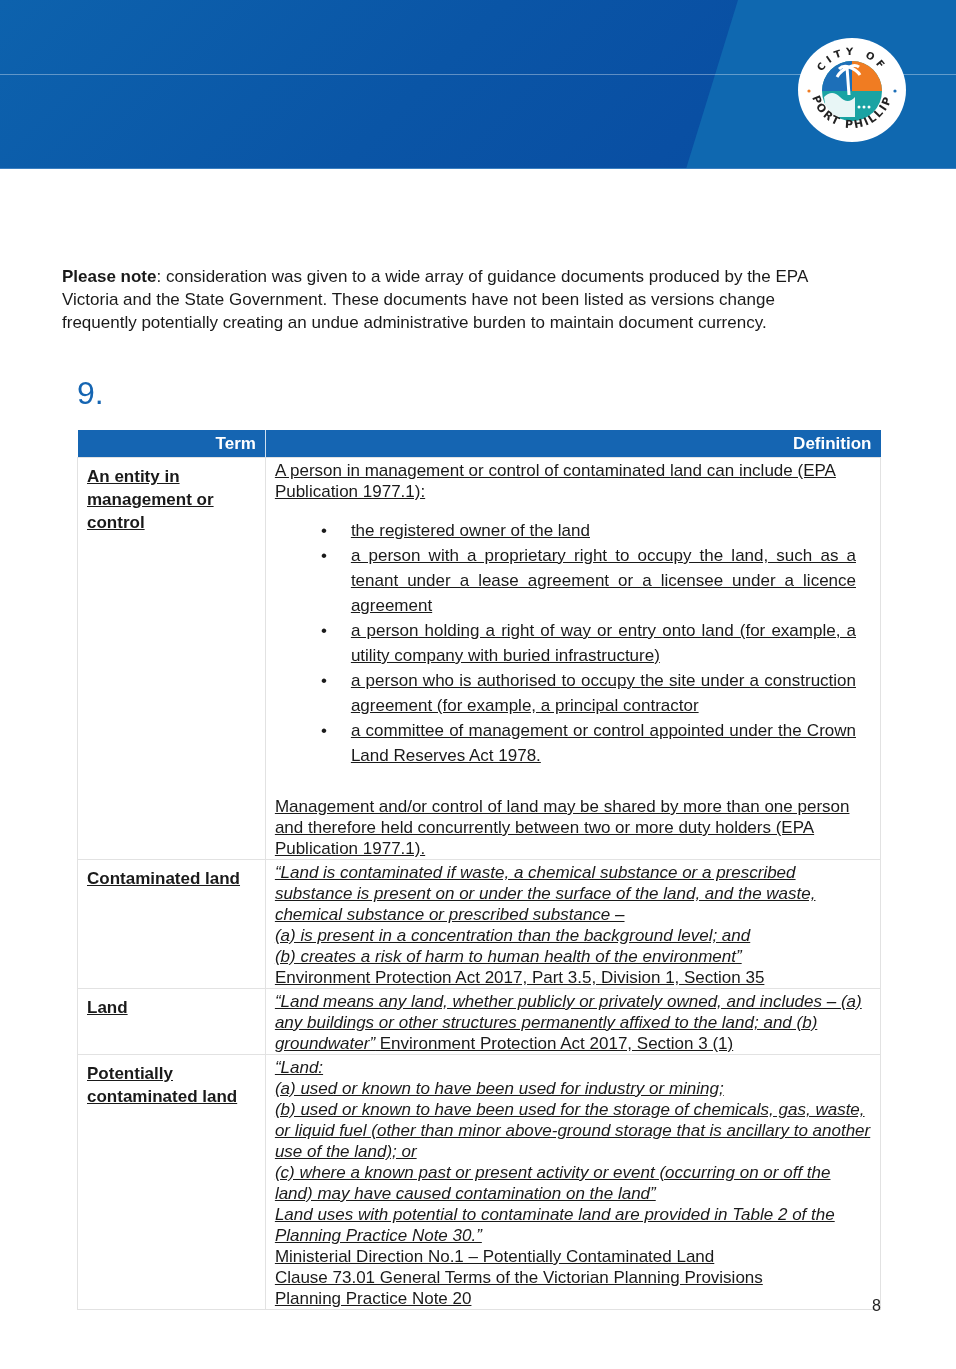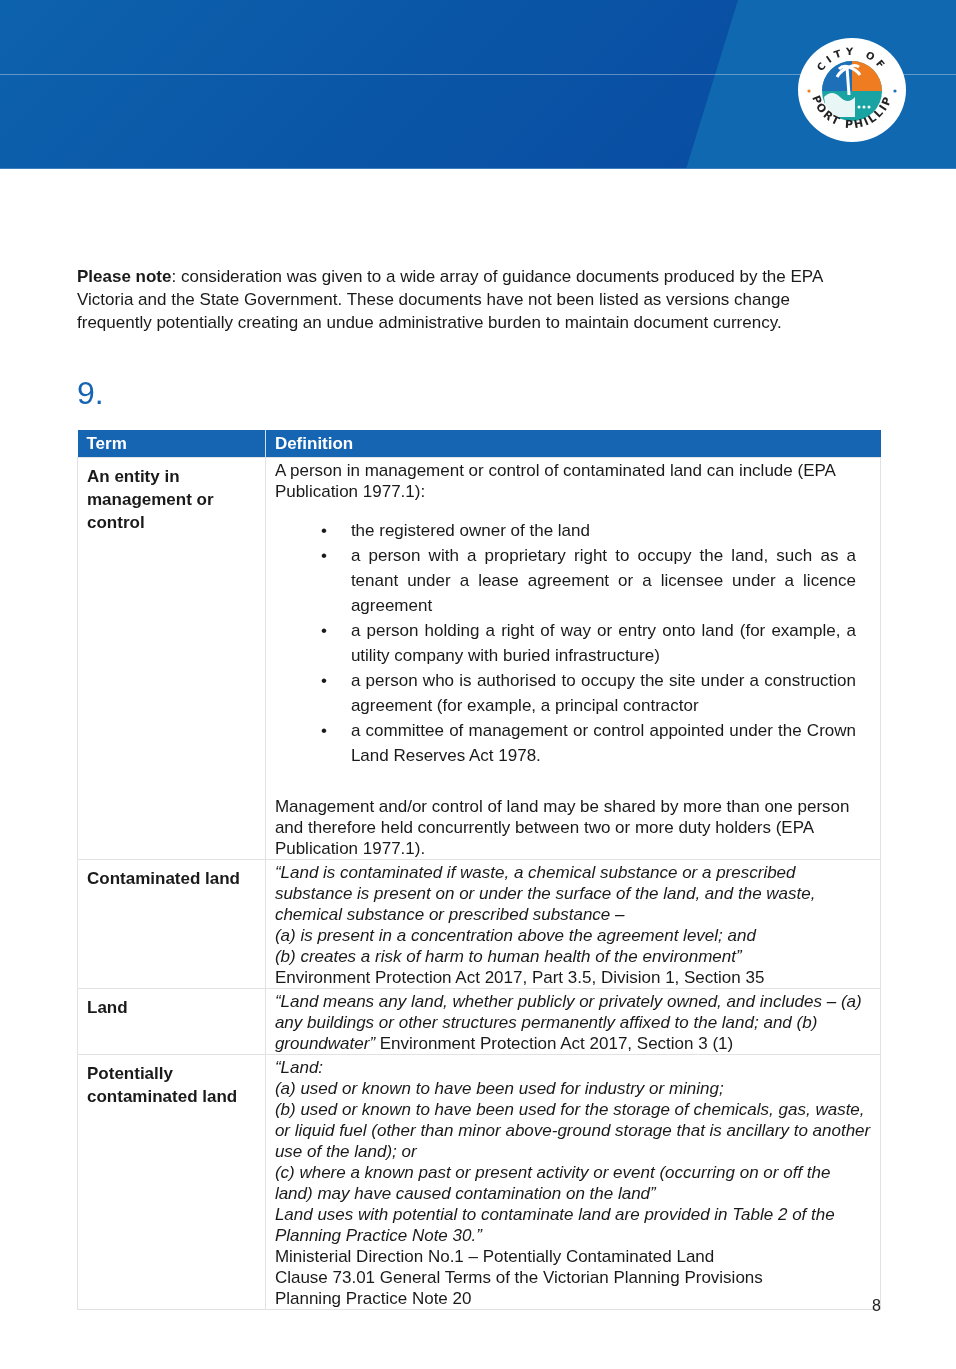--- a/index.html
+++ b/index.html
@@ -9,30 +9,30 @@
   .header { position:absolute; left:0; top:0; width:956px; height:169px;
             background:linear-gradient(135deg,#0d62ad 0%,#0a55a6 45%,#0849a0 100%); overflow:hidden; }
   .header-right { position:absolute; top:0; right:0; width:270px; height:169px;
                   background:#0f68b0; clip-path:polygon(52px 0,270px 0,270px 169px,0 169px); }
   .header-line { position:absolute; left:0; top:74px; width:956px; height:1px; background:rgba(255,255,255,0.35); }
   .header-bottom { position:absolute; left:0; top:168px; width:956px; height:2px; background:#3b7fc0; }
   .header-title { position:absolute; left:77px; top:80px; color:#ffffff; font-size:18px; letter-spacing:0; }
 
   .logo { position:absolute; left:797px; top:37px; width:110px; height:106px; }
 
-  .note { position:absolute; left:77px; top:265px; width:790px; font-size:17px; line-height:23px; color:#1a1a1a; }
+  .note { position:absolute; left:62px; top:265px; width:790px; font-size:17px; line-height:23px; color:#1a1a1a; }
   .note b { font-weight:bold; }
 
   .section-heading { position:absolute; left:77px; top:375px; font-size:32px; color:#1565b2; display:flex; }
   .section-heading .num { width:59px; }
 
   table.defs { position:absolute; left:77px; top:430px; width:804px; border-collapse:collapse; font-size:17px; }
-  table.defs th { background:#1565b2; color:#fff; text-align:left; font-weight:bold; padding:3px 9px; height:21px; font-size:17px; }
+  table.defs th { background:#1565b2; color:#fff; text-align:right; font-weight:bold; padding:3px 9px; height:21px; font-size:17px; }
   table.defs th + th { border-left:1px solid #cfe0f0; }
-  table.defs td { vertical-align:top; border:1px solid #e2e2e2; padding:2px 8px 0 9px; line-height:21px; }
+  table.defs td { vertical-align:top; border:1px solid #e2e2e2; padding:2px 8px 0 9px; line-height:21px;text-decoration:underline; }
   table.defs td.term { width:171px; font-weight:bold; padding-top:7px; line-height:23px; }
   table.defs td.def { width:605px; }
   .bullets { list-style:none; margin:16px; padding:0 0 0 0; }
   .bullets li { position:relative; padding-left:60px; line-height:25px; text-align:justify; }
   .bullets li::before { content:"•"; position:absolute; left:30px; top:0; }
   .gap { height:12px; }
   .i { font-style:italic; }
 
   .page-num { position:absolute; left:872px; top:1297px; font-size:16px; color:#222; }
 </style>
@@ -94,21 +94,21 @@
           <li>a committee of management or control appointed under the Crown Land Reserves Act 1978.</li>
         </ul>
         <div class="gap"></div>
         <div>Management and/or control of land may be shared by more than one person and therefore held concurrently between two or more duty holders (EPA Publication 1977.1).</div>
       </td>
     </tr>
     <tr>
       <td class="term">Contaminated land</td>
       <td class="def">
         <div class="i">“Land is contaminated if waste, a chemical substance or a prescribed substance is present on or under the surface of the land, and the waste, chemical substance or prescribed substance –</div>
-        <div class="i">(a) is present in a concentration above the agreement level; and</div>
+        <div class="i">(a) is present in a concentration than the background level; and</div>
         <div class="i">(b) creates a risk of harm to human health of the environment”</div>
         <div>Environment Protection Act 2017, Part 3.5, Division 1, Section 35</div>
       </td>
     </tr>
     <tr>
       <td class="term">Land</td>
       <td class="def"><span class="i">“Land means any land, whether publicly or privately owned, and includes – (a) any buildings or other structures permanently affixed to the land; and (b) groundwater”</span><span> Environment Protection Act 2017, Section 3 (1)</span></td>
     </tr>
     <tr>
       <td class="term">Potentially contaminated land</td>

